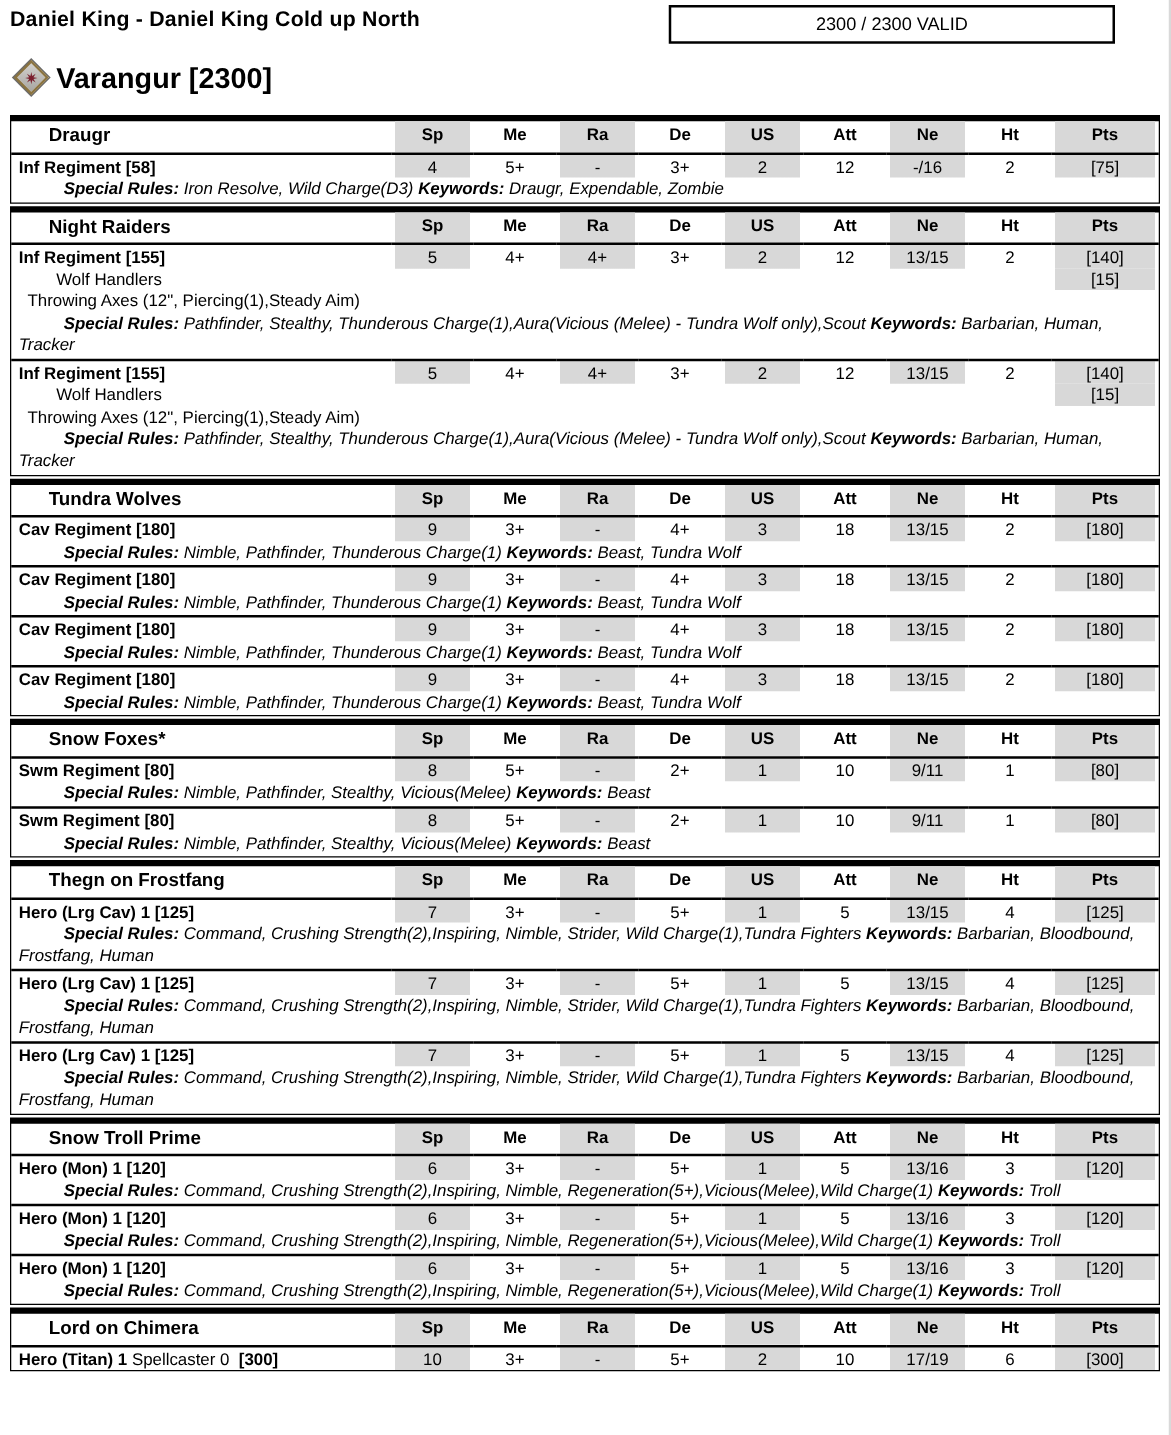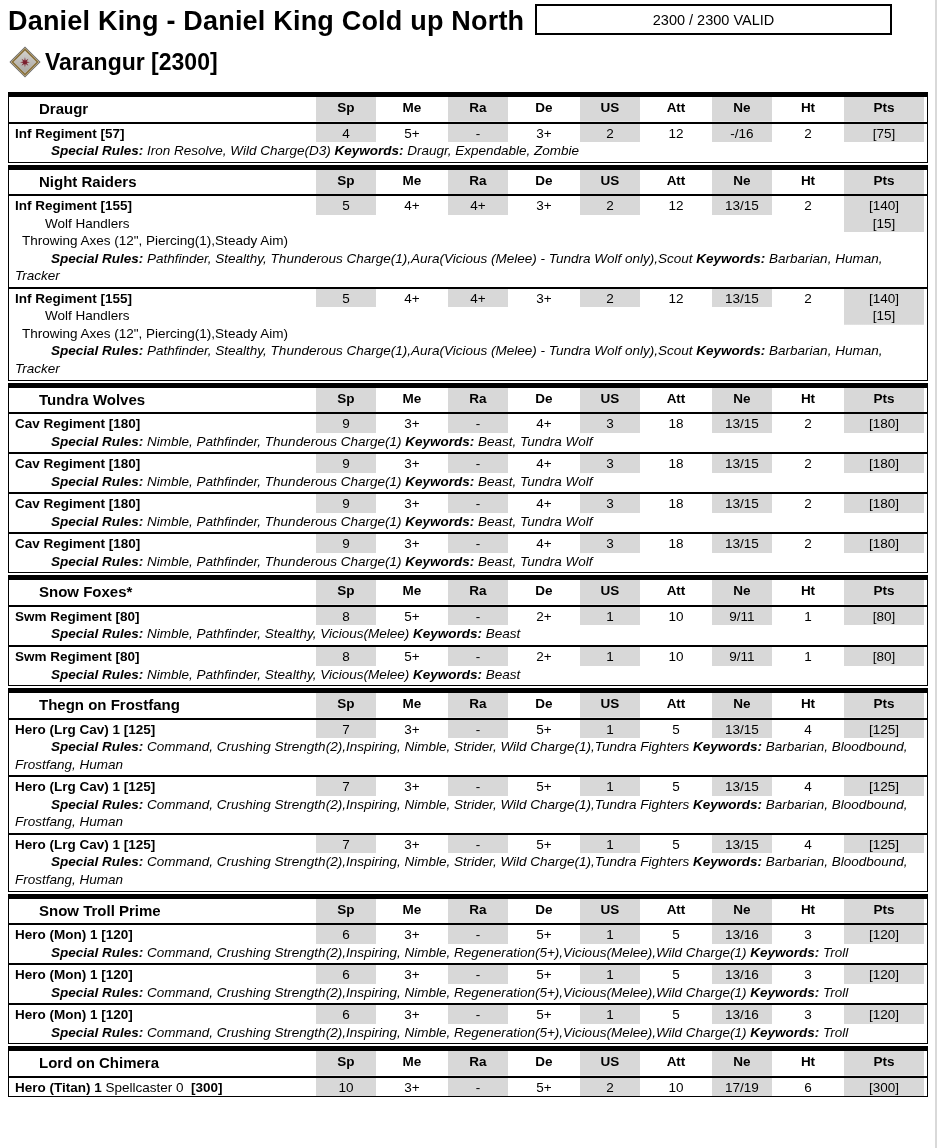--- a/index.html
+++ b/index.html
@@ -5,21 +5,21 @@
   html,body{margin:0;padding:0;background:#fff;}
   body{
     width:937px;height:1148px;box-sizing:border-box;
     font-family:"Liberation Sans","DejaVu Sans",sans-serif;
     color:#000;position:relative;
     border-right:2px solid #d9d9d9;
   }
   .page{padding:4px 7px 0 8px;}
   
   .top-row{position:relative;height:34px;}
-  .list-title{font-size:27px;font-weight:bold;letter-spacing:.2px;padding-top:2px;}
+  .list-title{font-size:17px;font-weight:bold;letter-spacing:.2px;padding-top:2px;}
   .valid-box{
     position:absolute;top:0;right:36px;width:353px;height:27px;
     border:2px solid #000;display:flex;align-items:center;justify-content:center;
     font-size:14.5px;
   }
   .faction-row{display:flex;align-items:center;gap:10px;margin:9px 0 0 2px;height:30px;}
   .faction-icon{
     width:16px;height:16px;transform:rotate(45deg);
     background:linear-gradient(135deg,#d2d0cc,#a8a6a2);
     border:2px solid #8a7340;box-shadow:0 0 0 1px #6b6b6b;
@@ -99,21 +99,21 @@
               <th>De</th>
               <th class="g">US</th>
               <th>Att</th>
               <th class="g">Ne</th>
               <th>Ht</th>
               <th class="g">Pts</th>
             </tr>
           </thead>
           <tbody class="entry">
             <tr class="stat-row">
-              <td class="unit-name"><span>Inf Regiment [57]</span></td>
+              <td class="unit-name"><span>Inf Regiment [58]</span></td>
               <td class="g">4</td>
               <td>5+</td>
               <td class="g">-</td>
               <td>3+</td>
               <td class="g">2</td>
               <td>12</td>
               <td class="g">-/16</td>
               <td>2</td>
               <td class="g">[75]</td>
             </tr>

